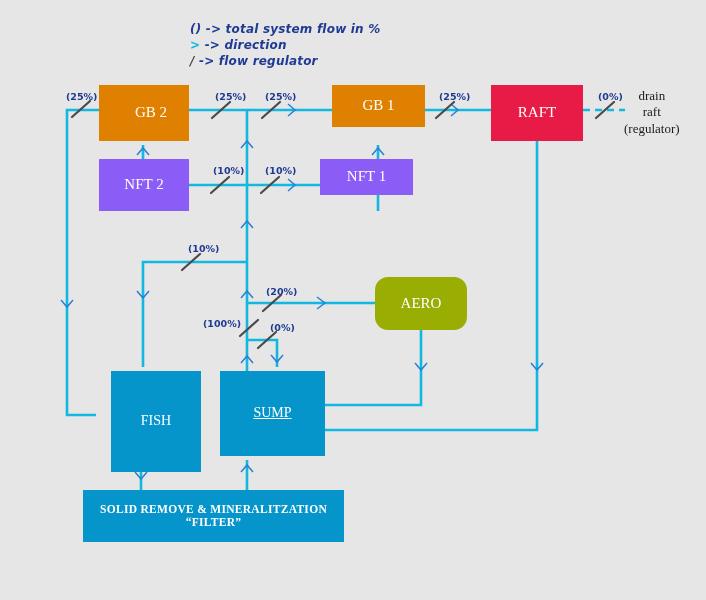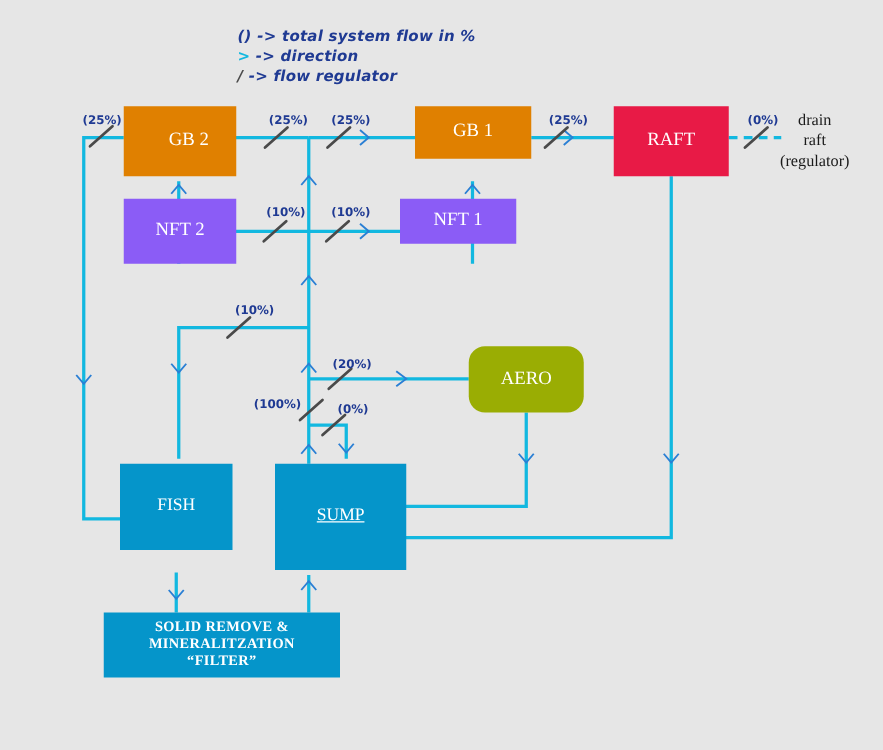--- a/index.html
+++ b/index.html
@@ -149,23 +149,23 @@
   <span class="reg">/</span>
   <span>-&gt; flow regulator</span>
 </div>
 
 <div class="node gb" style="left:99px;top:85px;width:90px;height:56px;padding-left:14px;">GB 2</div>
 <div class="node gb" style="left:332px;top:85px;width:93px;height:42px;">GB 1</div>
 <div class="node raft" style="left:491px;top:85px;width:92px;height:56px;">RAFT</div>
 <div class="node nft" style="left:99px;top:159px;width:90px;height:52px;">NFT 2</div>
 <div class="node nft" style="left:320px;top:159px;width:93px;height:36px;">NFT 1</div>
 <div class="node aero" style="left:375px;top:277px;width:92px;height:53px;">AERO</div>
-<div class="node blue" style="left:96px;top:371px;width:90px;height:69px;">FISH</div>
+<div class="node blue" style="left:111px;top:371px;width:90px;height:101px;">FISH</div>
 <div class="node blue" style="left:220px;top:371px;width:105px;height:85px;text-decoration:underline;">SUMP</div>
-<div class="node filter" style="left:83px;top:490px;width:189px;height:52px;white-space:pre-line;">SOLID REMOVE &amp; MINERALITZATION
+<div class="node filter" style="left:83px;top:490px;width:261px;height:52px;white-space:pre-line;">SOLID REMOVE &amp; MINERALITZATION
 “FILTER”</div>
 
 <div class="pct" style="left:66px;top:91px;">(25%)</div>
 <div class="pct" style="left:215px;top:91px;">(25%)</div>
 <div class="pct" style="left:265px;top:91px;">(25%)</div>
 <div class="pct" style="left:439px;top:91px;">(25%)</div>
 <div class="pct" style="left:598px;top:91px;">(0%)</div>
 <div class="pct" style="left:213px;top:165px;">(10%)</div>
 <div class="pct" style="left:265px;top:165px;">(10%)</div>
 <div class="pct" style="left:188px;top:243px;">(10%)</div>

